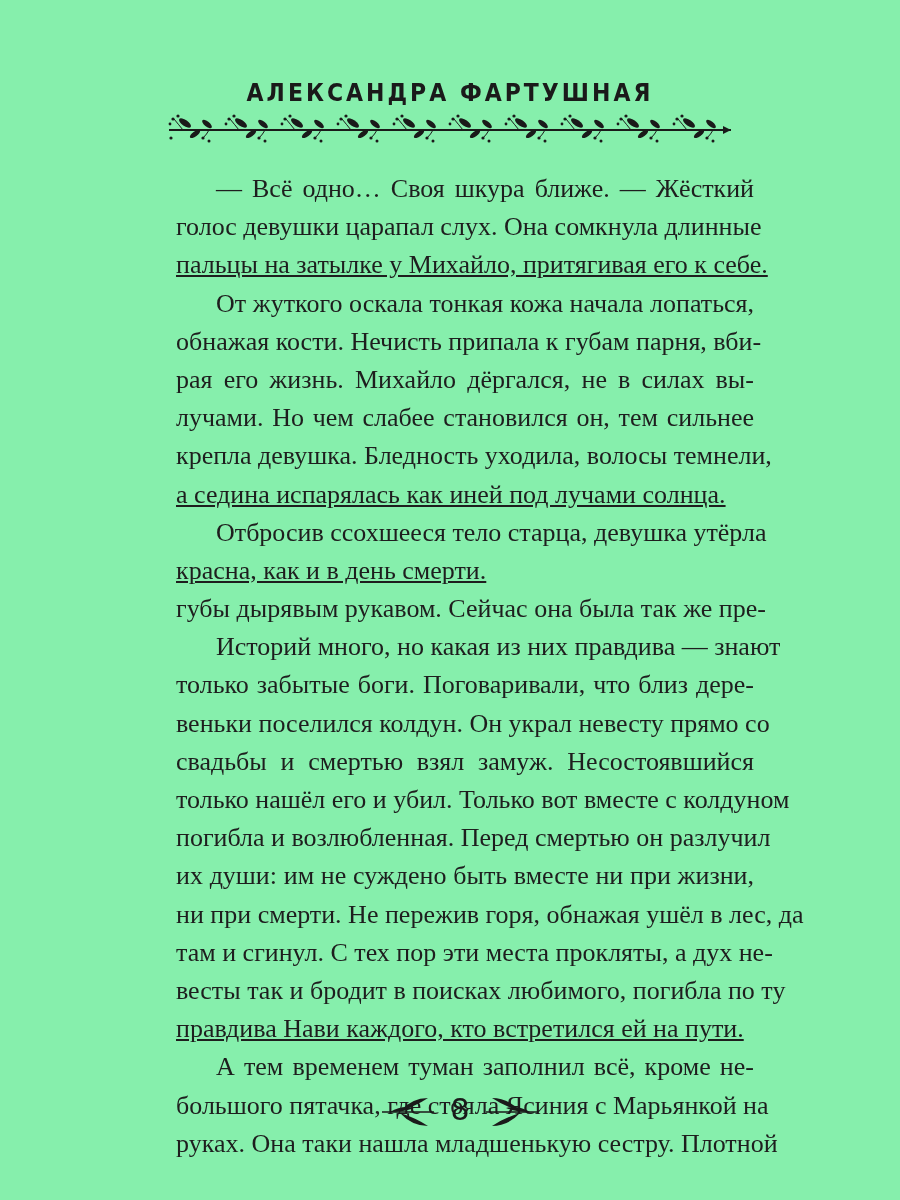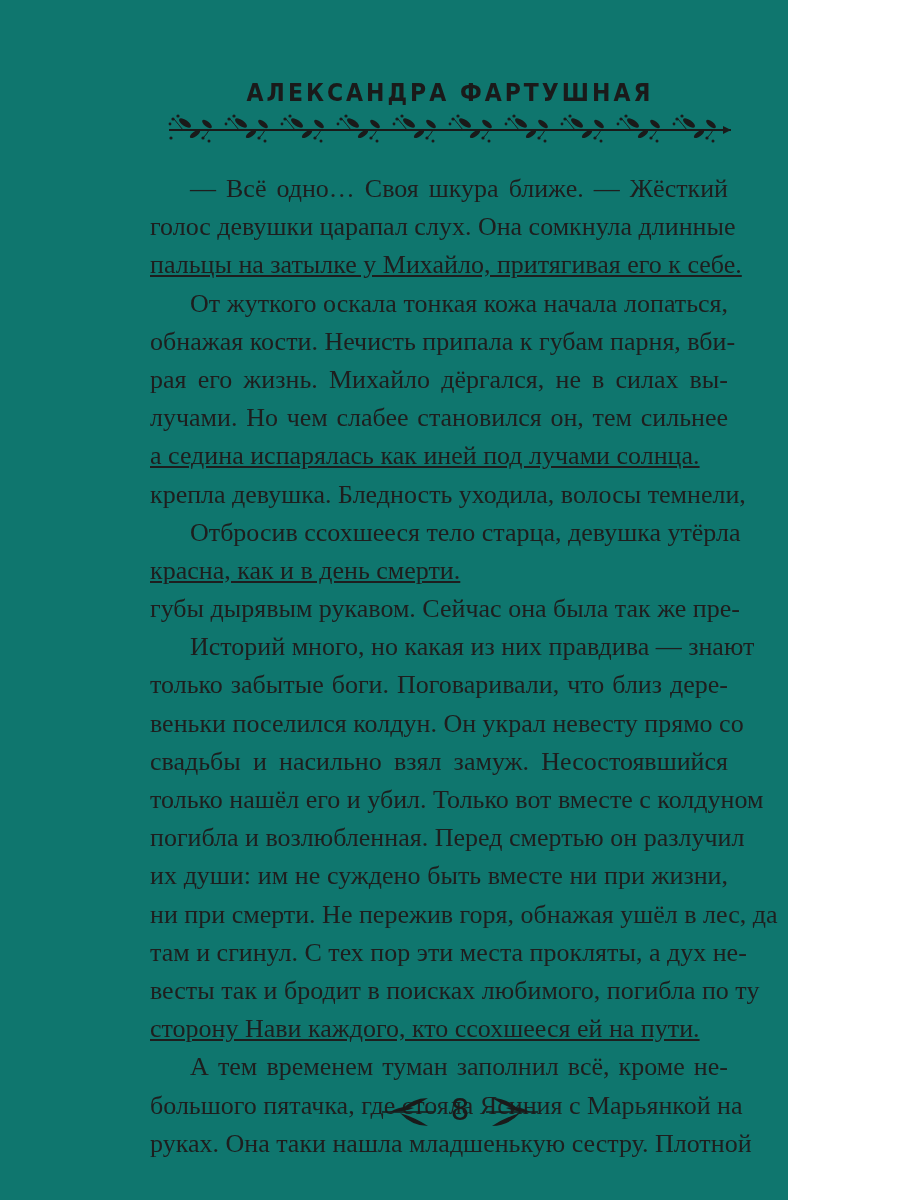--- a/index.html
+++ b/index.html
@@ -1,25 +1,25 @@
 <!DOCTYPE html>
 <html><head>
 <meta charset="utf-8">
 <style>
   html, body { margin: 0; padding: 0; background: #ffffff; }
   body { width: 900px; height: 1200px; position: relative; overflow: hidden; }
-  .page { position: absolute; left: 0; top: 0; width: 788px; height: 1200px; background: #0f766e; color: #1e1e1e; }
+  .page { position: absolute; left: 0; top: 0; width: 900px; height: 1200px; background: #86efac; color: #1e1e1e; }
   .running-head {
     position: absolute; left: 0; top: 78px; width: 900px; text-align: center;
     font-family: "DejaVu Sans", sans-serif; font-weight: bold; font-size: 22px;
     letter-spacing: 3px; color: #1a1a1a; transform: scaleY(1.15); transform-origin: center top;
   }
   .ornament-rule { position: absolute; left: 165px; top: 110px; width: 570px; height: 36px; }
   .body-text {
-    position: absolute; left: 150px; top: 170px; width: 578px;
+    position: absolute; left: 176px; top: 170px; width: 578px;
     font-family: "Liberation Serif", serif; font-size: 26px; color: #1e1e1e;
   }
   .line { height: 38.2px; line-height: 38.2px; white-space: nowrap; text-align: justify; text-align-last: justify; }
   .line.indent { padding-left: 40px; }
   .line.last { text-align-last: left; text-decoration: underline; }
   .folio { position: absolute; left: 370px; top: 1088px; width: 180px; height: 50px; }
   .folio-num {
     position: absolute; left: 0; top: 4px; width: 180px; text-align: center;
     font-family: "DejaVu Sans", sans-serif; font-size: 30px; color: #1a1a1a;
   }
@@ -60,36 +60,36 @@
   </svg>
 
   <div class="body-text">
     <div class="line indent">— Всё одно… Своя шкура ближе. — Жёсткий</div>
     <div class="line">голос девушки царапал слух. Она сомкнула длинные</div>
     <div class="line last">пальцы на затылке у Михайло, притягивая его к себе.</div>
     <div class="line indent">От жуткого оскала тонкая кожа начала лопаться,</div>
     <div class="line">обнажая кости. Нечисть припала к губам парня, вби-</div>
     <div class="line">рая его жизнь. Михайло дёргался, не в силах вы-</div>
     <div class="line">лучами. Но чем слабее становился он, тем сильнее</div>
+    <div class="line">крепла девушка. Бледность уходила, волосы темнели,</div>
     <div class="line last">а седина испарялась как иней под лучами солнца.</div>
-    <div class="line">крепла девушка. Бледность уходила, волосы темнели,</div>
     <div class="line indent">Отбросив ссохшееся тело старца, девушка утёрла</div>
     <div class="line last">красна, как и в день смерти.</div>
     <div class="line">губы дырявым рукавом. Сейчас она была так же пре-</div>
     <div class="line indent">Историй много, но какая из них правдива — знают</div>
     <div class="line">только забытые боги. Поговаривали, что близ дере-</div>
     <div class="line">веньки поселился колдун. Он украл невесту прямо со</div>
-    <div class="line">свадьбы и насильно взял замуж. Несостоявшийся</div>
+    <div class="line">свадьбы и смертью взял замуж. Несостоявшийся</div>
     <div class="line">только нашёл его и убил. Только вот вместе с колдуном</div>
     <div class="line">погибла и возлюбленная. Перед смертью он разлучил</div>
     <div class="line">их души: им не суждено быть вместе ни при жизни,</div>
     <div class="line">ни при смерти. Не пережив горя, обнажая ушёл в лес, да</div>
     <div class="line">там и сгинул. С тех пор эти места прокляты, а дух не-</div>
     <div class="line">весты так и бродит в поисках любимого, погибла по ту</div>
-    <div class="line last">сторону Нави каждого, кто ссохшееся ей на пути.</div>
+    <div class="line last">правдива Нави каждого, кто встретился ей на пути.</div>
     <div class="line indent">А тем временем туман заполнил всё, кроме не-</div>
     <div class="line">большого пятачка, где стояла Ясиния с Марьянкой на</div>
     <div class="line">руках. Она таки нашла младшенькую сестру. Плотной</div>
   </div>
 
   <div class="folio">
     <svg style="left:10px" width="56" height="32" viewBox="0 0 56 32" xmlns="http://www.w3.org/2000/svg">
       <path d="M2 16 L54 16" stroke="#1a1a1a" stroke-width="1.5"></path>
       <path d="M10 16 Q22 9 34 12 Q24 16 10 16 Z" fill="#1a1a1a"></path>
       <path d="M20 15 Q32 2 48 2 Q36 10 20 15 Z" fill="#1a1a1a"></path>

